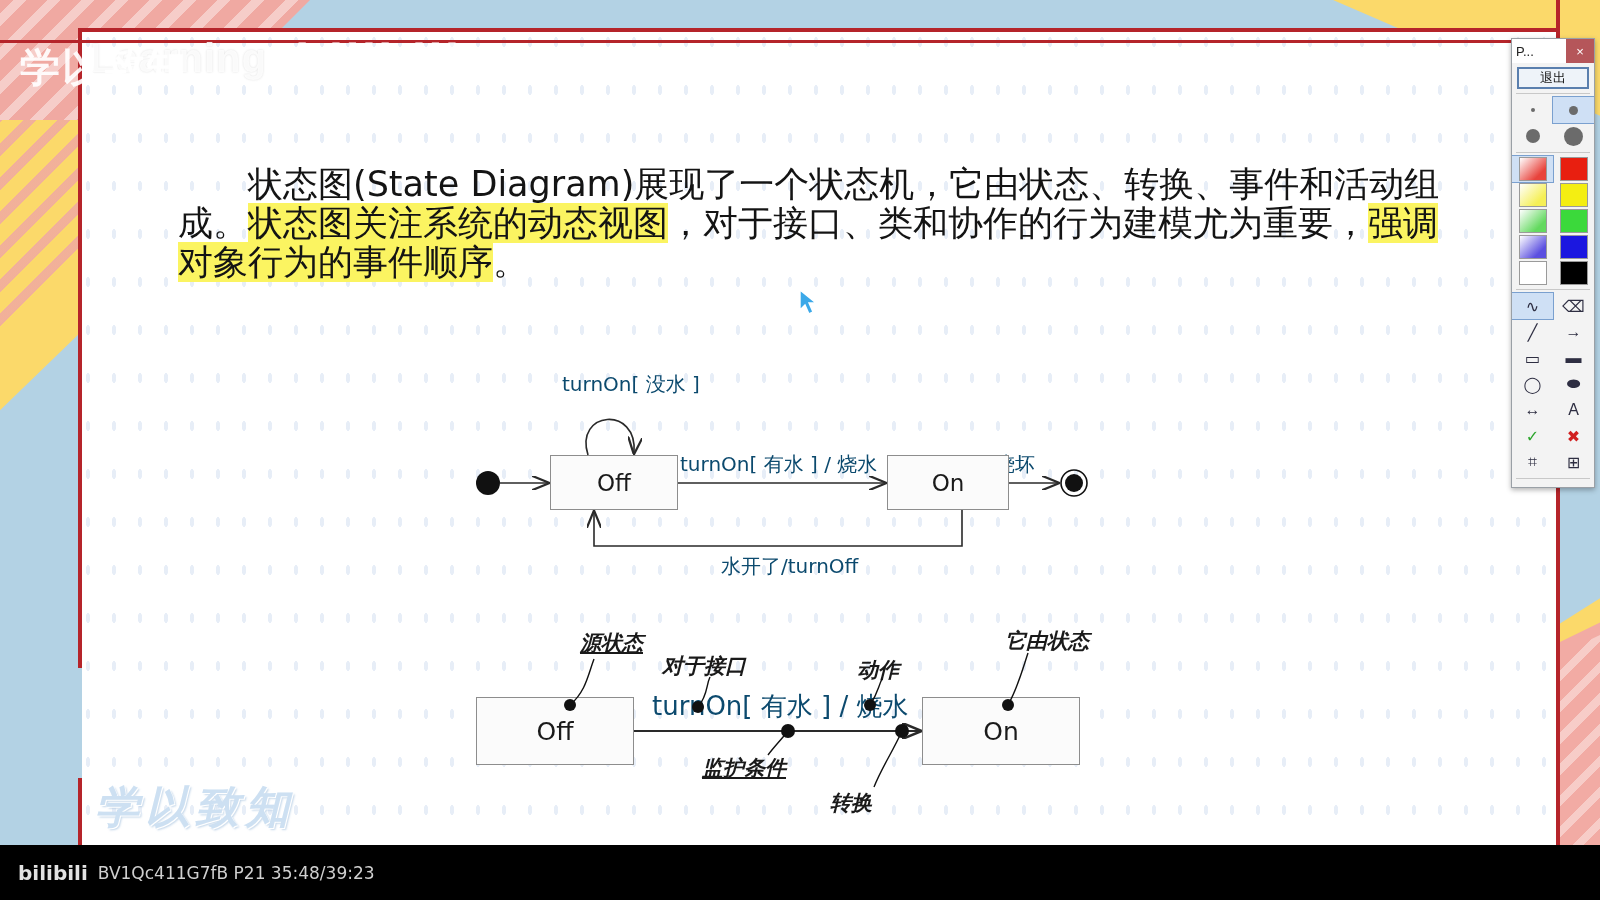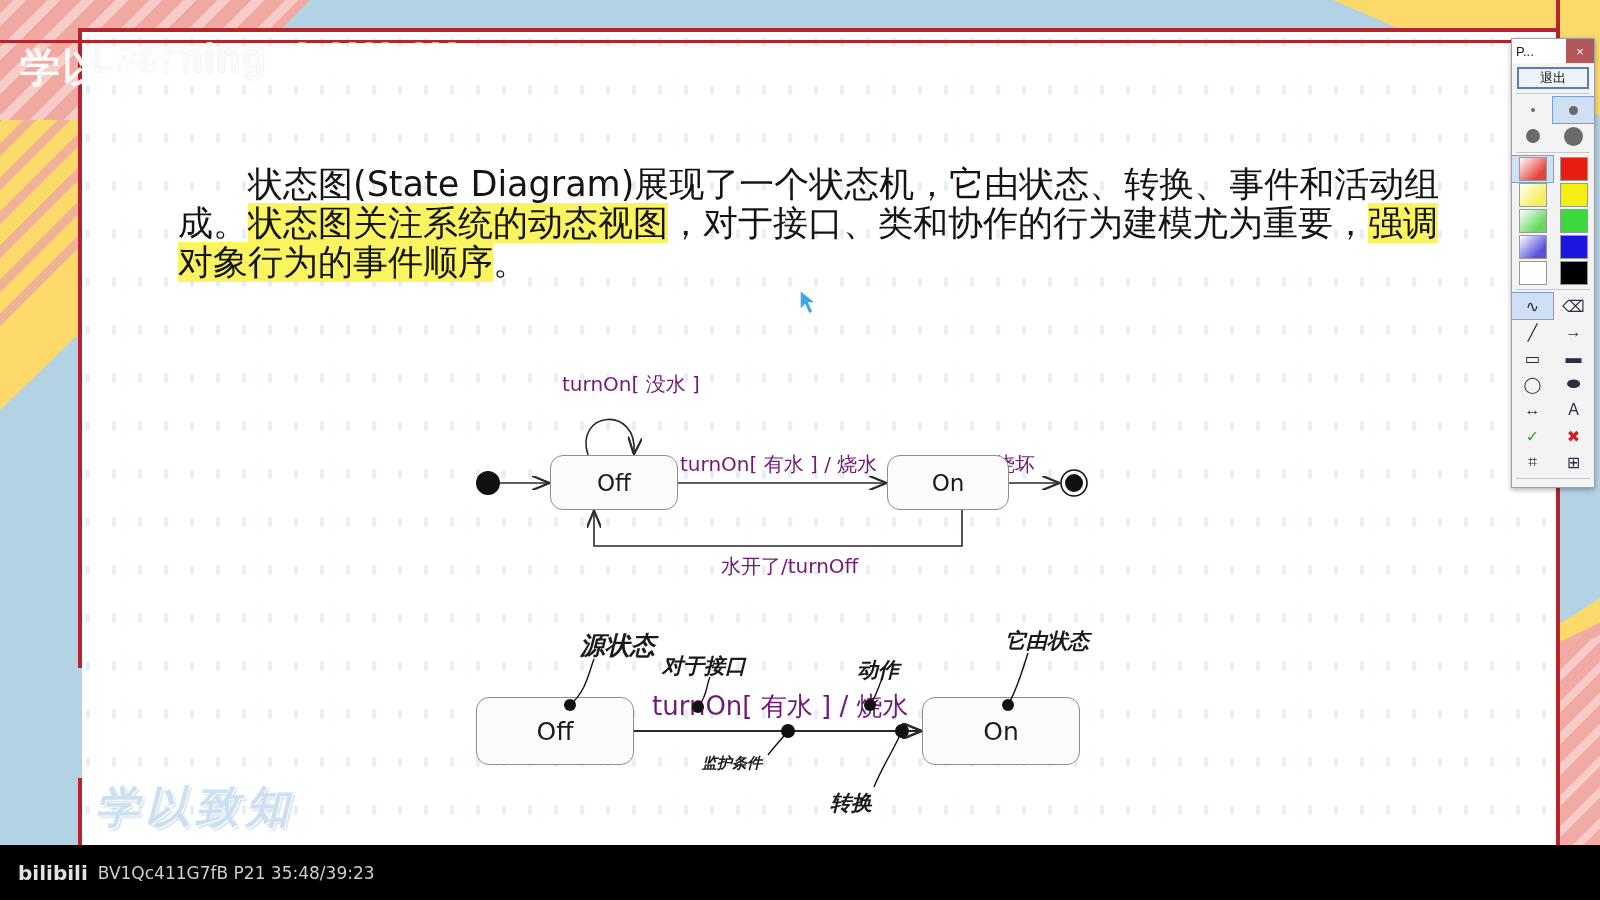--- a/index.html
+++ b/index.html
@@ -77,25 +77,25 @@
   #body-text { position:absolute; left:178px; top:165px; width:1290px; z-index:6;
      font-family:"DejaVu Sans",sans-serif; font-size:35px; color:#141414;
      line-height:39px; }
   #body-text p { margin:0 0 1px 0; text-indent:2em; }
   .hl { background:#fbf461; }
 
   
   .diagram { position:absolute; z-index:6; }
   #diagram1 { left:462px; top:365px; width:640px; height:210px; }
   #diagram2 { left:462px; top:615px; width:650px; height:215px; }
-  .dlabel { position:absolute; font-family:"DejaVu Sans",sans-serif; color:#701a75;
+  .dlabel { position:absolute; font-family:"DejaVu Sans",sans-serif; color:#0c4a6e;
             white-space:nowrap; }
   .dlabel-cal { position:absolute; font-family:"DejaVu Serif",serif; font-weight:700;
             font-style:italic; color:#1a1a1a; white-space:nowrap; }
-  .sbox { position:absolute; border:1.5px solid #8d8d8d; border-radius:13px;
+  .sbox { position:absolute; border:1.5px solid #8d8d8d; border-radius:0;
           background:#fbfbfb; display:flex; align-items:center; justify-content:center;
           font-family:"DejaVu Sans",sans-serif; color:#1a1a1a; }
 
   
   #cursor { position:absolute; left:798px; top:288px; z-index:20; }
 
   
   #toolpanel { position:absolute; left:1511px; top:38px; width:84px; height:450px;
      background:#f3f3f3; border:1px solid #9aa0a6; z-index:30; overflow:hidden;
      box-shadow:0 2px 5px rgba(0,0,0,.3); }
@@ -171,25 +171,25 @@
         <path d="M126,90 C112,46 176,40 172,88" fill="none" stroke="#2a2a2a" stroke-width="1.6" marker-end="url(#ah)"></path>
         <line x1="216" y1="118" x2="423" y2="118" stroke="#2a2a2a" stroke-width="1.6" marker-end="url(#ah)"></line>
         <line x1="547" y1="118" x2="596" y2="118" stroke="#2a2a2a" stroke-width="1.6" marker-end="url(#ah)"></line>
         <circle cx="612" cy="118" r="13" fill="none" stroke="#111" stroke-width="1.6"></circle>
         <circle cx="612" cy="118" r="9" fill="#111"></circle>
         <polyline points="500,145 500,181 132,181 132,147" fill="none" stroke="#2a2a2a" stroke-width="1.6" marker-end="url(#ah)"></polyline>
       </svg>
     </div>
 
     <div id="diagram2" class="diagram">
-      <div class="dlabel-cal" style="left:118px; top:14px; font-size:25px;">源状态</div>
+      <div class="dlabel-cal" style="left:118px; top:14px; font-size:21px;text-decoration:underline;">源状态</div>
       <div class="dlabel-cal" style="left:200px; top:37px; font-size:21px;">对于接口</div>
       <div class="dlabel-cal" style="left:395px; top:41px; font-size:21px;">动作</div>
       <div class="dlabel-cal" style="left:543px; top:12px; font-size:21px;">它由状态</div>
-      <div class="dlabel-cal" style="left:240px; top:139px; font-size:15px;">监护条件</div>
+      <div class="dlabel-cal" style="left:240px; top:139px; font-size:21px;text-decoration:underline;">监护条件</div>
       <div class="dlabel-cal" style="left:368px; top:174px; font-size:21px;">转换</div>
 
       <div class="dlabel" style="left:190px; top:74px; font-size:26px;">turnOn[ 有水 ] / 烧水</div>
 
       <div class="sbox" style="left:14px; top:82px; width:158px; height:68px; font-size:25px;">Off</div>
       <div class="sbox" style="left:460px; top:82px; width:158px; height:68px; font-size:25px;">On</div>
 
       <svg width="650" height="215" style="position:absolute;left:0;top:0;overflow:visible">
         <defs>
           <marker id="ah2" markerWidth="11" markerHeight="9" refX="10" refY="4.5" orient="auto">

